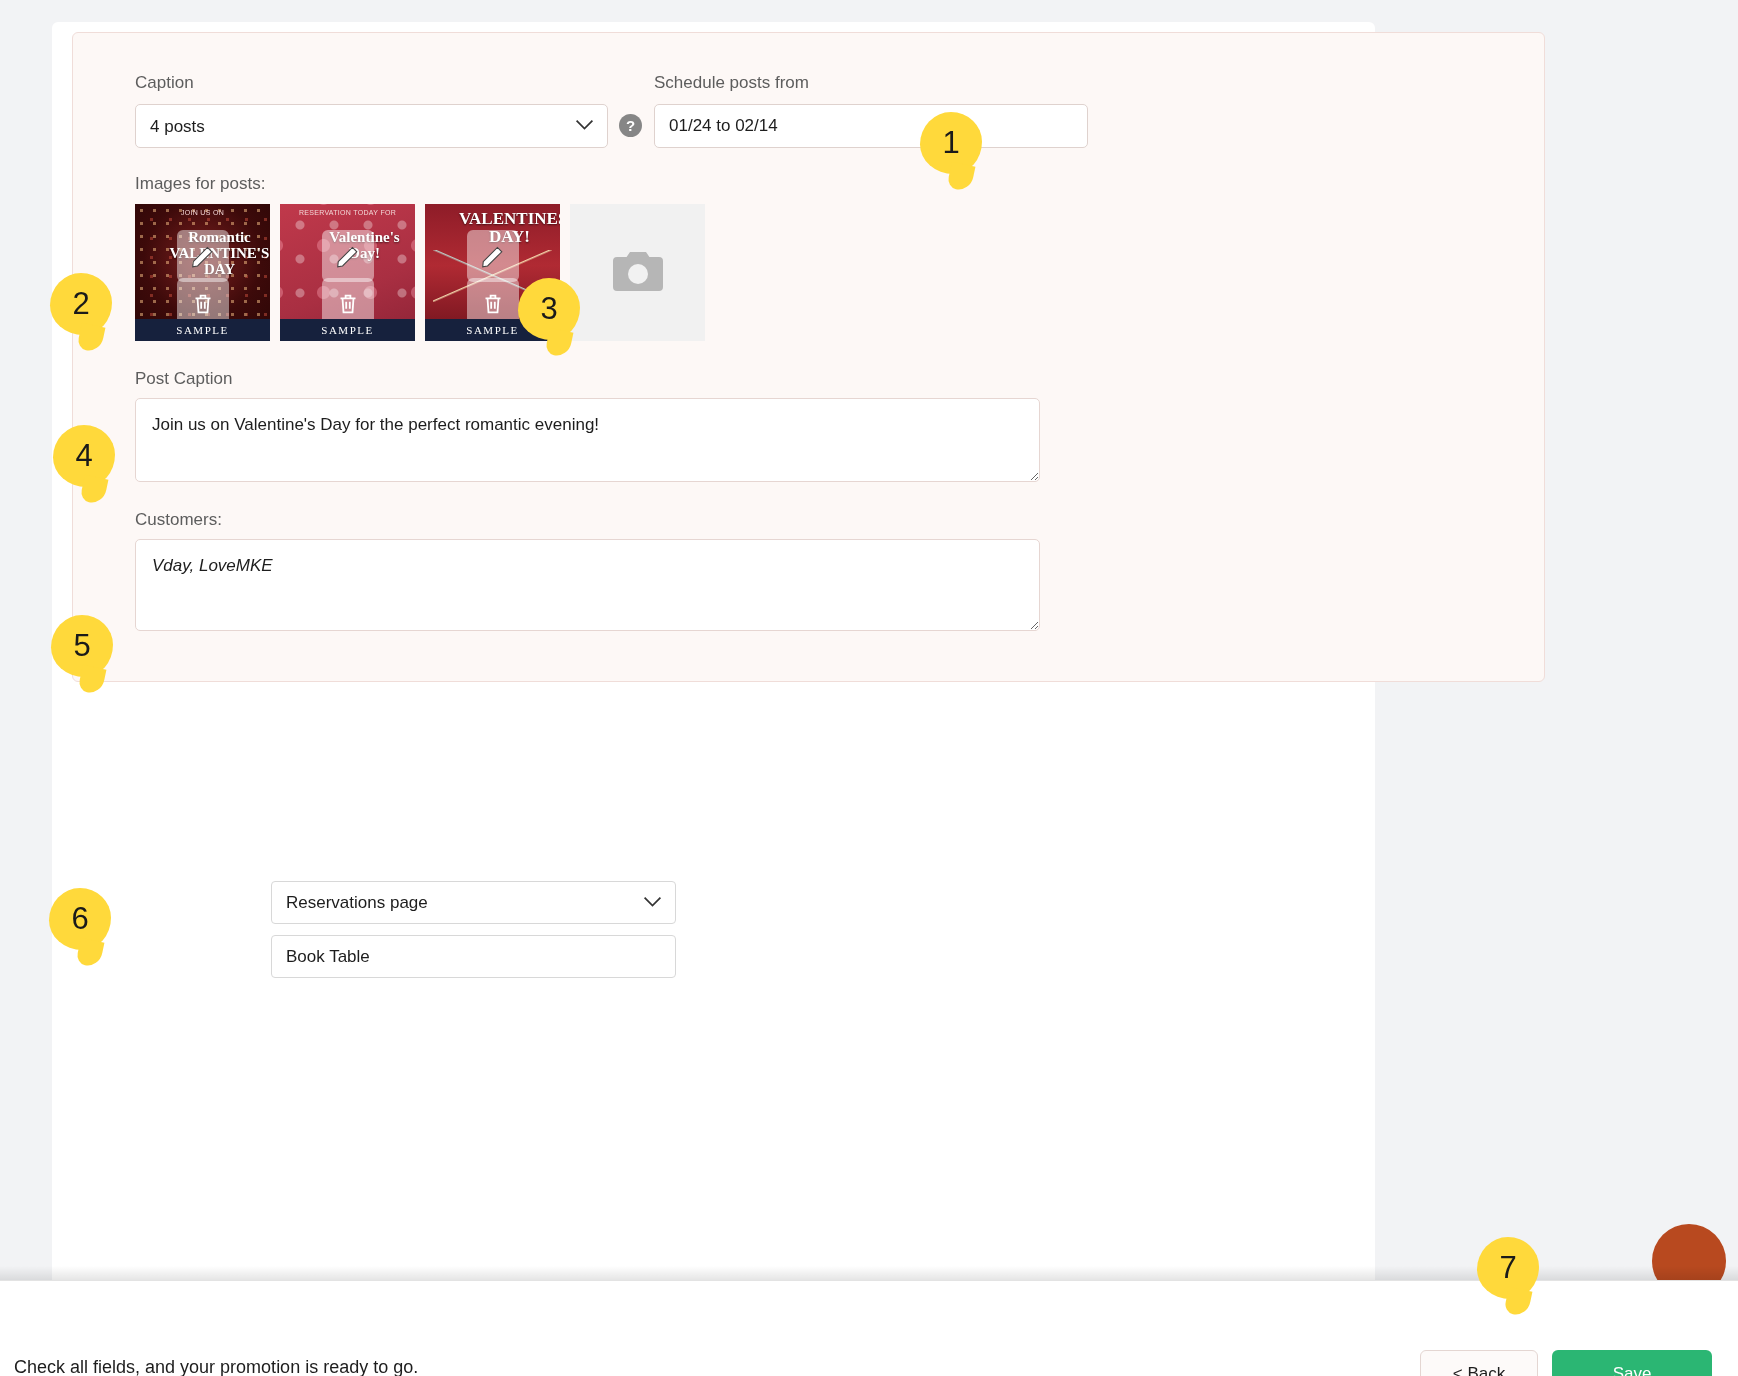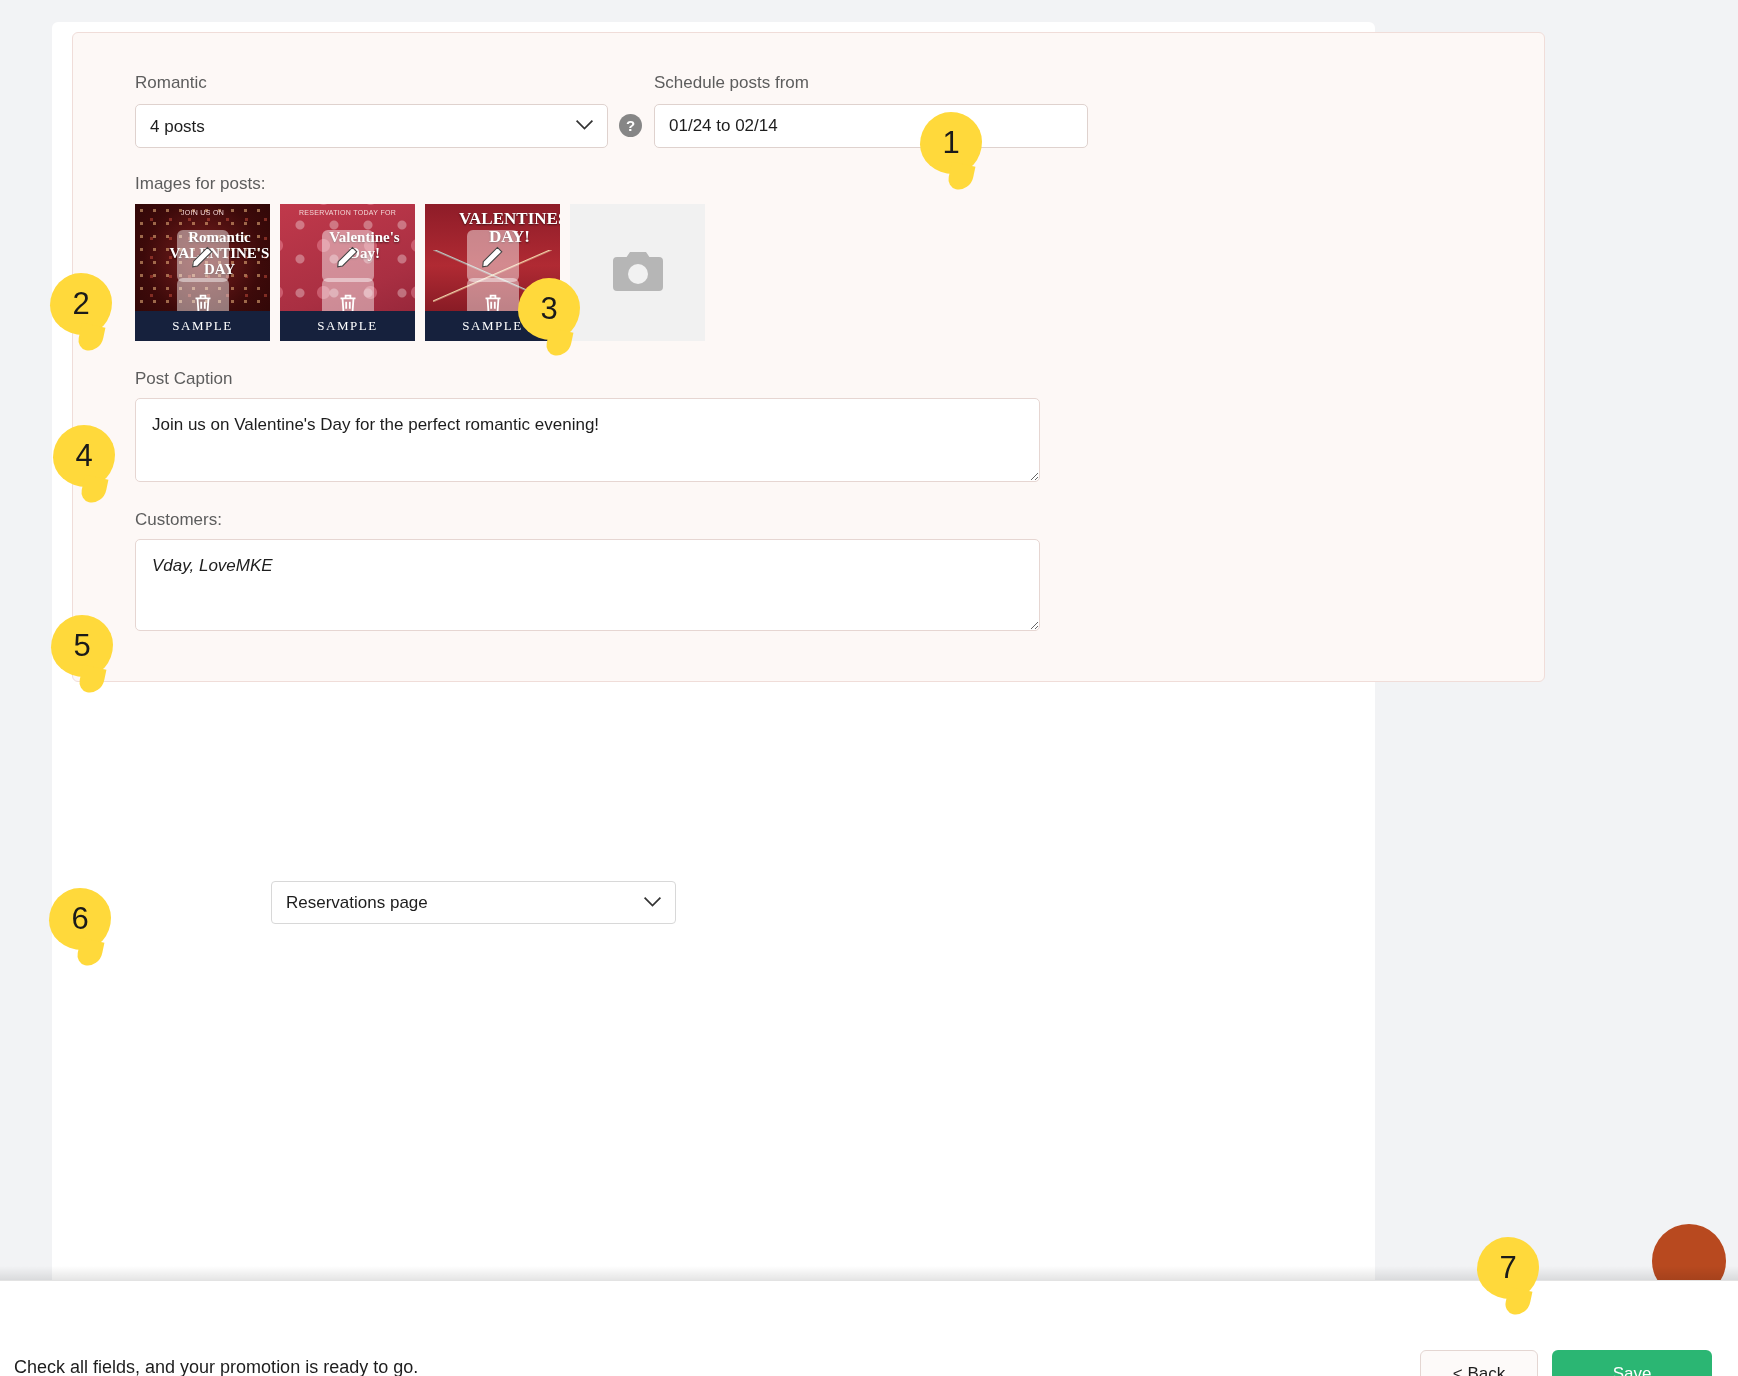--- a/index.html
+++ b/index.html
@@ -112,23 +112,23 @@
 
   
   .images-label { margin-top: 26px; }
   .thumbs { display: flex; gap: 10px; margin-top: 10px; }
   .thumb {
     width: 135px; height: 137px;
     position: relative; overflow: hidden;
     cursor: pointer;
   }
   .thumb .sample-band {
-    position: absolute; left:0; right:0; bottom:0; height: 30px;
+    position: absolute; left:0; right:0; bottom:0; height: 22px;
     background: #16213d;
-    color:#fff; font-size: 13px; font-family: "Liberation Serif", serif;
+    color:#fff; font-size: 11px; font-family: "Liberation Serif", serif;
     letter-spacing: 1.5px;
     display:flex; align-items:center; justify-content:center;
   }
   .thumb .edit-badge, .thumb .del-badge {
     position: absolute; left: 50%; transform: translateX(-50%);
     width: 52px; height: 52px;
     background: rgba(255,255,255,.45);
     border-radius: 6px;
     display: flex; align-items: center; justify-content: center;
   }
@@ -374,21 +374,21 @@
       </div>
 
     </div>
   </div>
 
   <div class="panel">
     <div class="panel-inner">
 
       <div class="row-schedule">
         <div class="col-schedule">
-          <div class="field-label">Romantic</div>
+          <div class="field-label">Caption</div>
           <div class="select-wrap">
             <select class="ctl">
               <option>4 posts</option>
             </select>
             <span class="chev">
               <svg width="19" height="12" viewBox="0 0 19 12" fill="none" stroke="#333" stroke-width="1.7">
                 <path d="M1.6 1.6 9.5 9.6l7.9-8"></path>
               </svg>
             </span>
           </div>
@@ -509,20 +509,23 @@
           </svg>
         </span>
       </span>
     </div>
 
     <div class="dest-row">
       <span class="dest-lbl right">
         <span>Button name:</span>
         <span class="req">*</span>
       </span>
+      <span class="dest-ctl">
+        <input class="ctl" type="text" value="Book Table" style="">
+      </span>
     </div>
   </div>
 
   <div class="dest-note">The same destination is used for all marketing channels.</div>
 
   <div class="orange-bubble"></div>
 
   <div class="footer-shadow"></div>
   <div class="footer">
     <div class="footer-msg">Check all fields, and your promotion is ready to go.</div>

